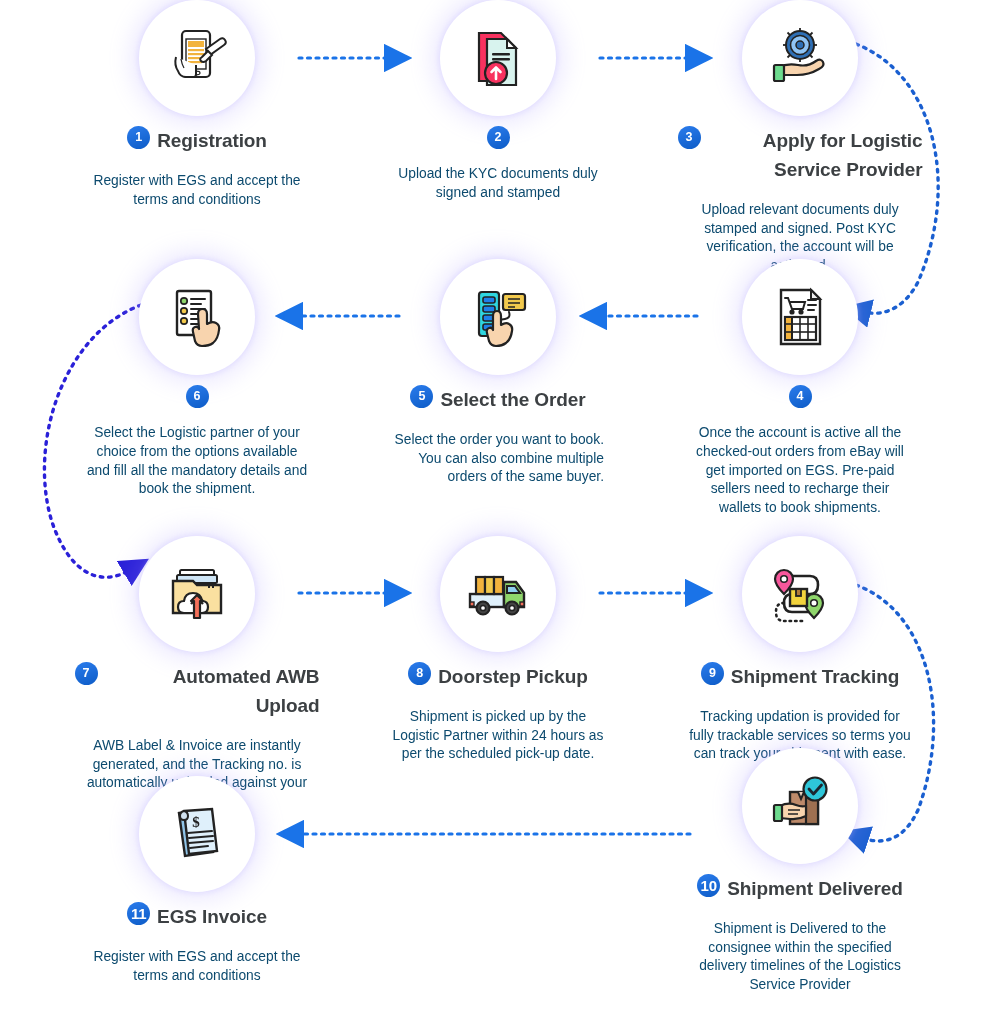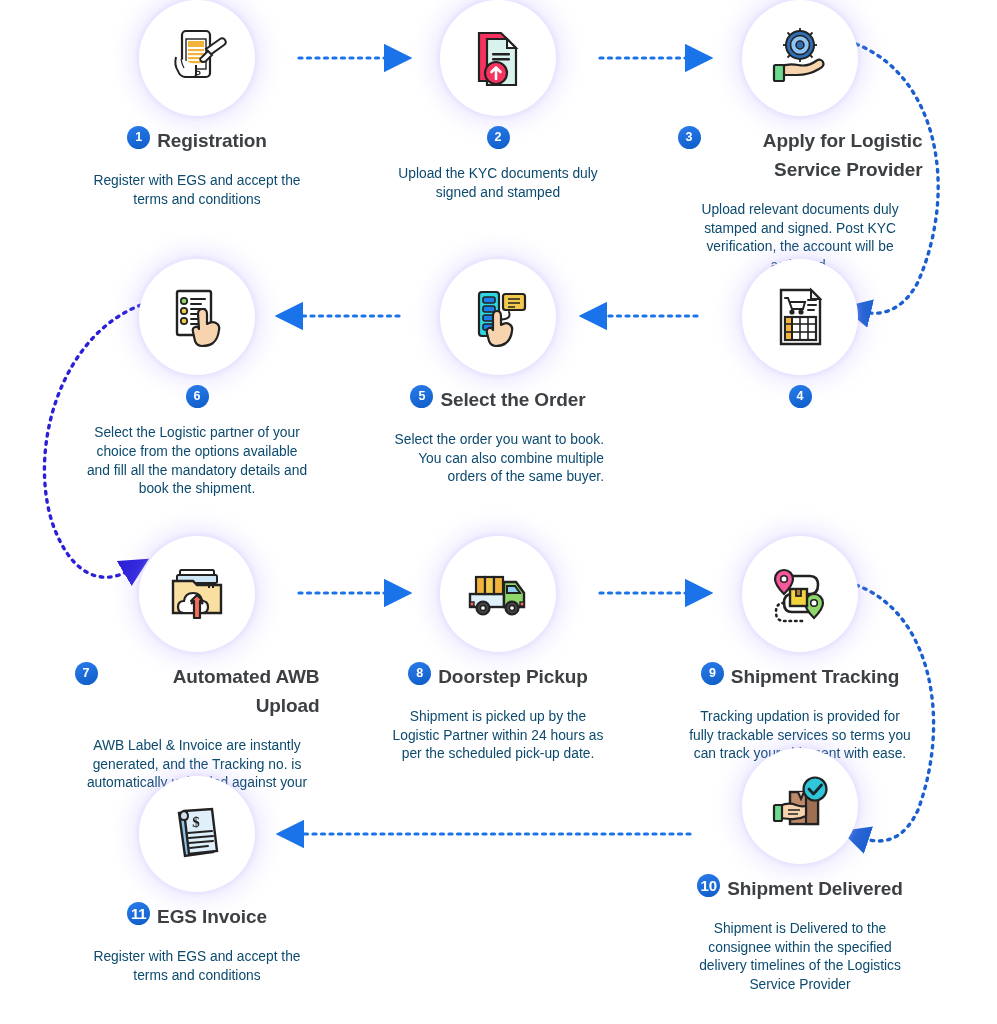--- a/index.html
+++ b/index.html
@@ -241,20 +241,21 @@
           <line x1="35" y1="35" x2="35" y2="58"></line>
           <line x1="43" y1="35" x2="43" y2="58"></line>
           <line x1="20" y1="42" x2="51" y2="42"></line>
           <line x1="20" y1="50" x2="51" y2="50"></line>
         </g>
       </svg>
     </div>
     <div class="step-head">
       <span class="badge">4</span>
     </div>
+    <div class="step-desc">Once the account is active all the checked-out orders from eBay will get imported on EGS. Pre-paid sellers need to recharge their wallets to book shipments.</div>
   </div>
 
   <div class="step narrow" style="left:353px; top:259px;">
     <div class="icon-circle">
       <svg width="70" height="70" viewBox="0 0 70 70">
         <rect x="16" y="10" width="20" height="44" rx="3" fill="#2ed6e0" stroke="#222" stroke-width="2.2"></rect>
         <rect x="20" y="15" width="12" height="6" rx="2" fill="#1f7fe8" stroke="#222" stroke-width="1.6"></rect>
         <rect x="20" y="24" width="12" height="6" rx="2" fill="#1f7fe8" stroke="#222" stroke-width="1.6"></rect>
         <rect x="20" y="33" width="12" height="6" rx="2" fill="#1f7fe8" stroke="#222" stroke-width="1.6"></rect>
         <rect x="20" y="42" width="12" height="6" rx="2" fill="#1f7fe8" stroke="#222" stroke-width="1.6"></rect>

